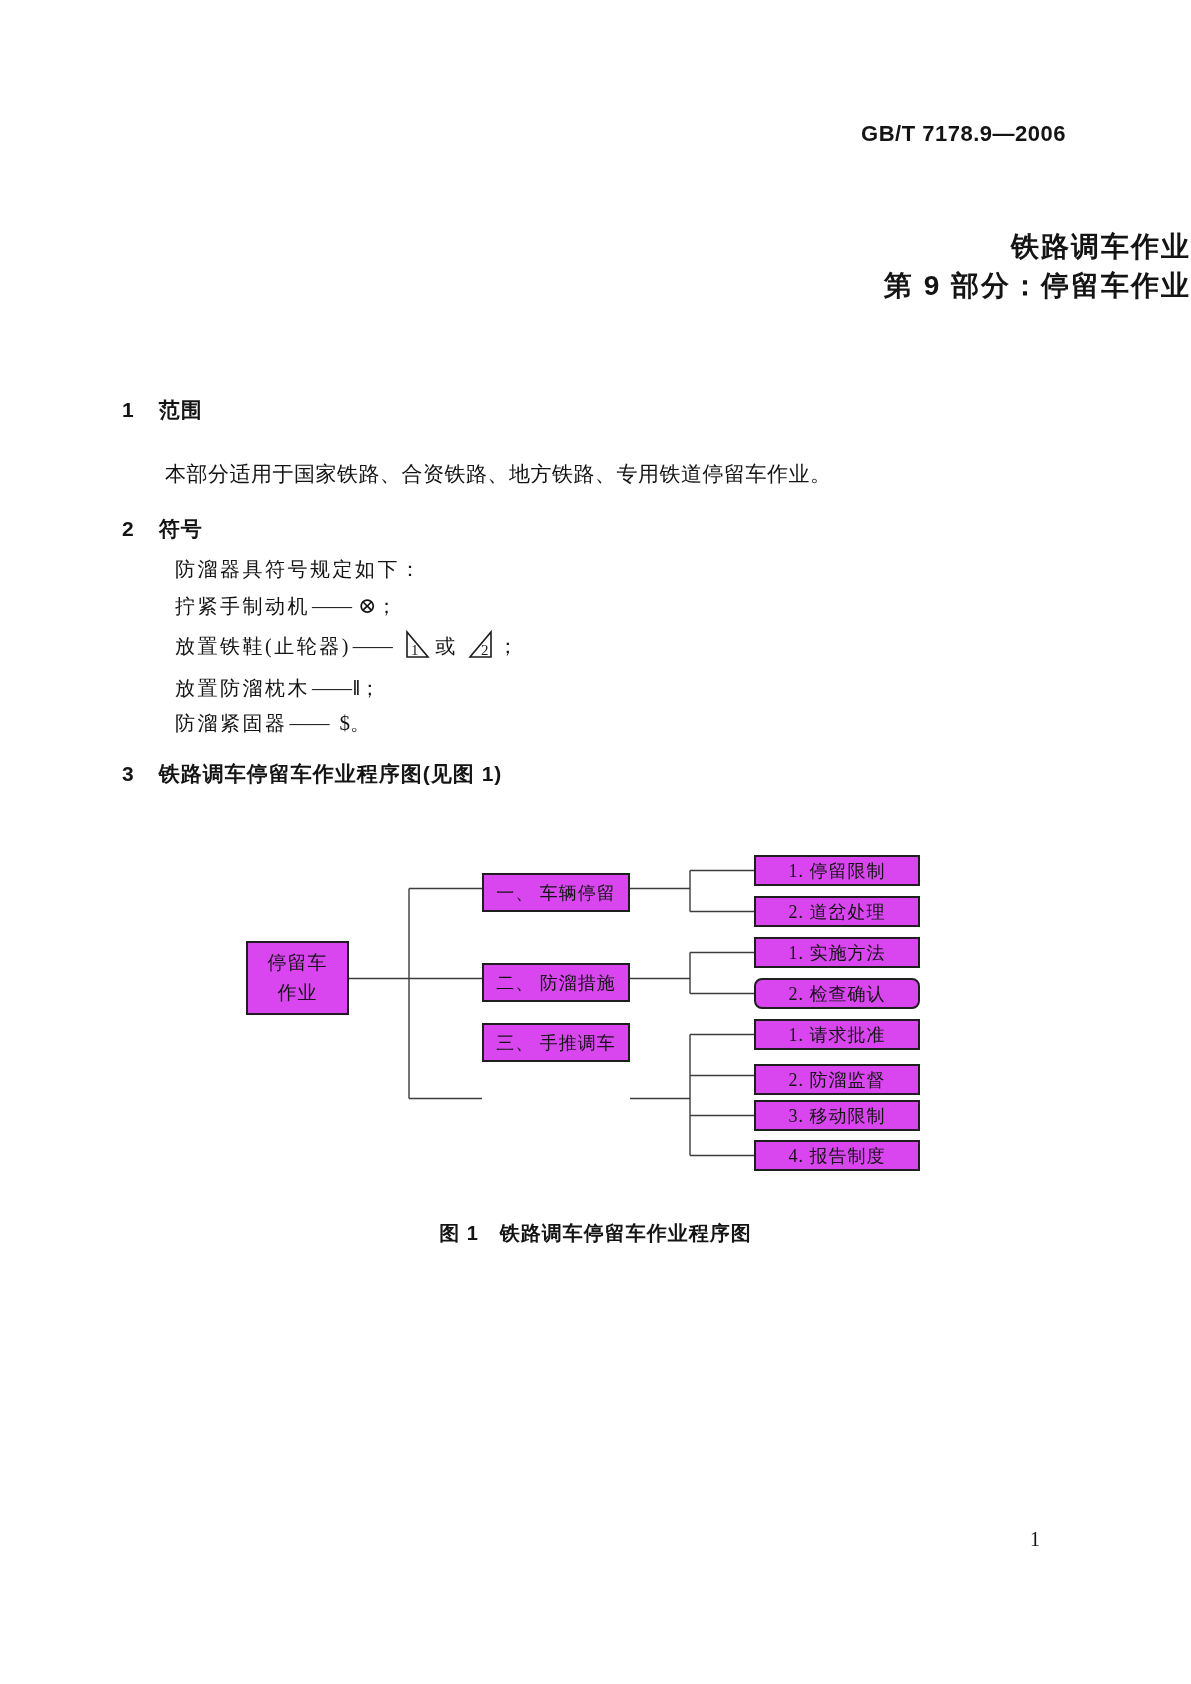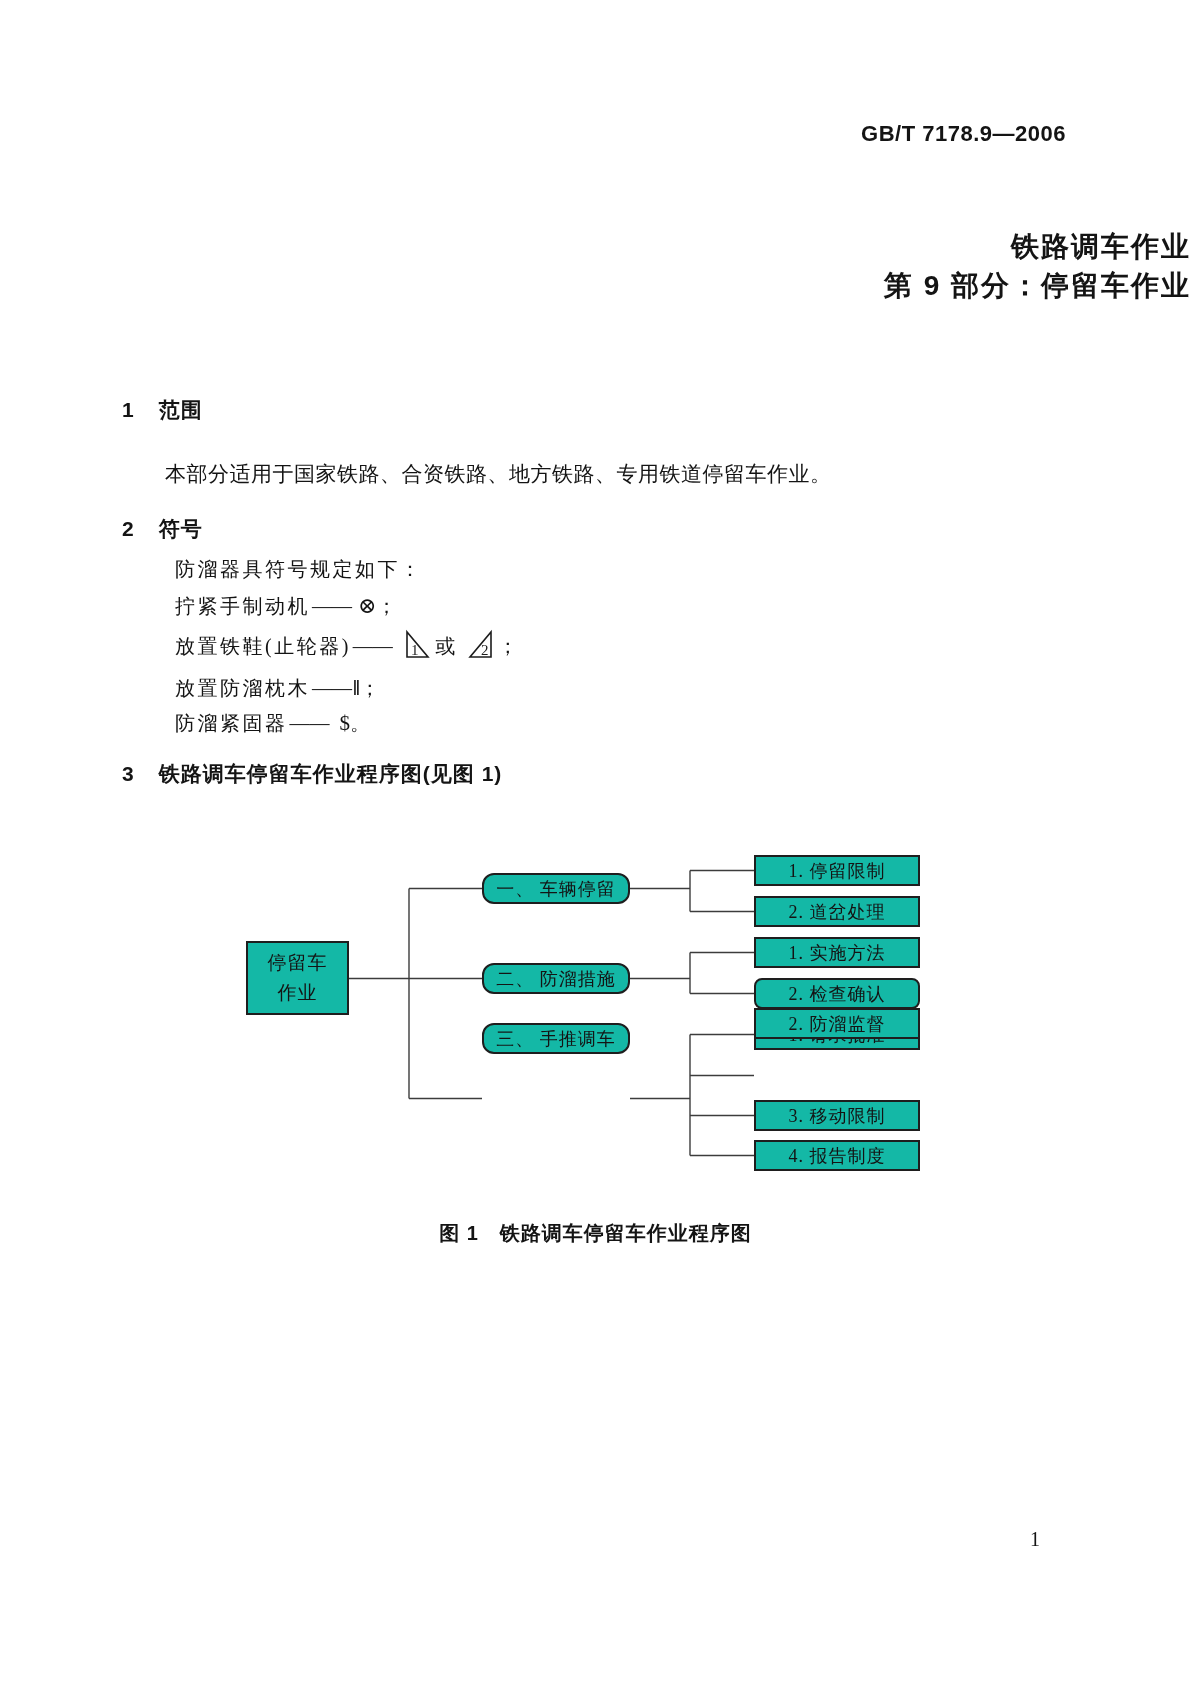--- a/index.html
+++ b/index.html
@@ -43,33 +43,33 @@
   .tri-svg polygon { fill:none; stroke:#1c1c1c; stroke-width:1.6; }
   .tri-svg text {
     font-family:"Liberation Serif","DejaVu Serif",serif;
     font-size:15px; fill:#1c1c1c;
   }
   .or-word { letter-spacing:0; margin:0 2px; }
   .flow-lines { position:absolute; left:0; top:0; pointer-events:none; }
   .flow-lines path { fill:none; stroke:#3c3c3c; stroke-width:1.4; }
   .flow-box {
     position:absolute; box-sizing:border-box; border:2px solid #1e1e1e;
-    background:#14b8a6; display:flex; align-items:center; justify-content:center;
+    background:#d946ef; display:flex; align-items:center; justify-content:center;
     font-size:18px; letter-spacing:1px; white-space:nowrap;
   }
   .root-box {
     left:246px; top:941px; width:103px; height:74px;
     flex-direction:column; line-height:30px; font-size:19px;
   }
-  .branch-box { left:482px; width:148px; height:31px;border-radius:12px; }
+  .branch-box { left:482px; width:148px; height:39px; }
   .branch-1 { top:873px; } .branch-2 { top:963px; } .branch-3 { top:1023px;text-align:center; }
   .leaf-box { left:754px; width:166px; height:31px; }
   .leaf-1 { top:855px; }  .leaf-2 { top:896px; }
   .leaf-3 { top:937px; }  .leaf-4 { top:978px;border-radius:8px; }
-  .leaf-5 { top:1019px; } .leaf-6 { top:1008px; }
+  .leaf-5 { top:1019px; } .leaf-6 { top:1064px; }
   .leaf-7 { top:1100px; } .leaf-8 { top:1140px; }
   .fig-caption {
     position:absolute; top:1220px; left:0; width:100%; text-align:center;
     font-family:"Liberation Sans","DejaVu Sans",sans-serif;
     font-weight:bold; font-size:20px; letter-spacing:1px;
   }
   .page-number {
     position:absolute; top:1528px; left:0; width:1040px; text-align:right;
     font-size:20px;
   }

